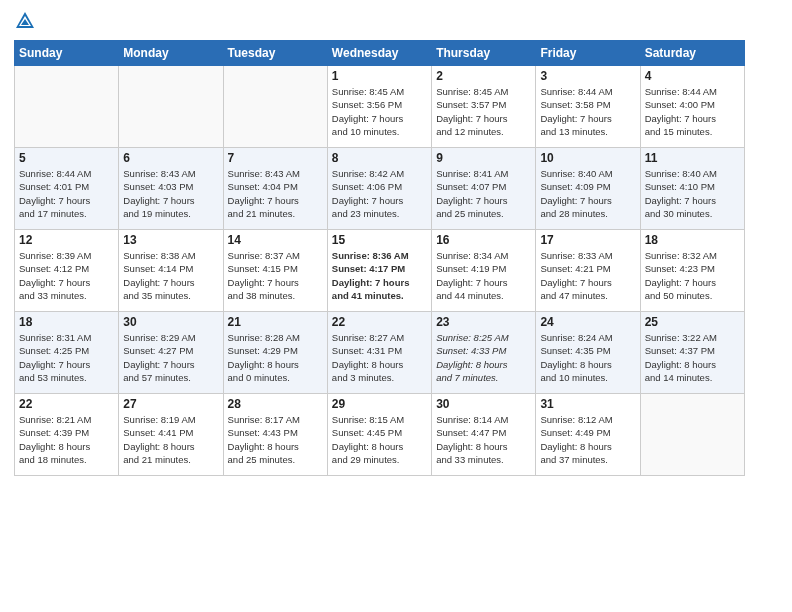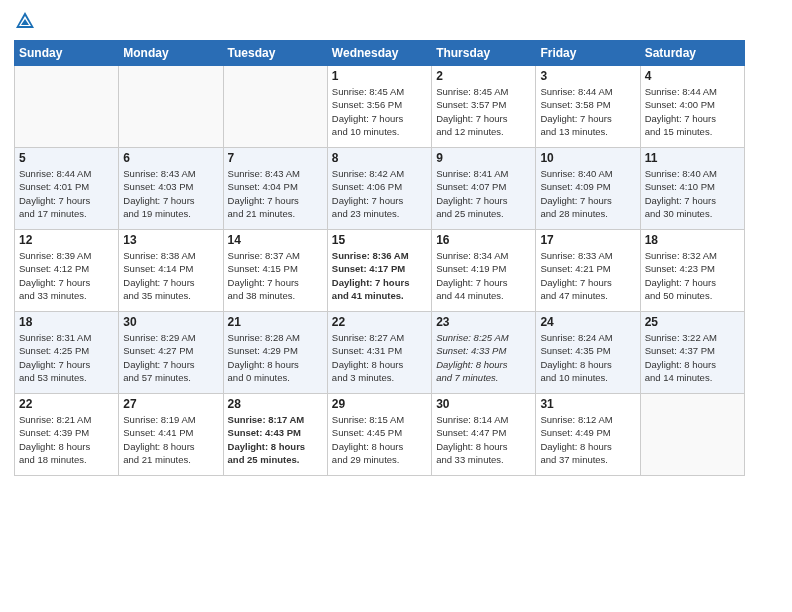--- a/index.html
+++ b/index.html
@@ -328,21 +328,21 @@
           </td>
           <td>
             <div class="day-num">27</div>
             <div class="day-info" style="white-space: pre-line;">Sunrise: 8:19 AM
 Sunset: 4:41 PM
 Daylight: 8 hours
 and 21 minutes.</div>
           </td>
           <td>
             <div class="day-num">28</div>
-            <div class="day-info" style="white-space: pre-line; font-weight: bold;">Sunrise: 8:17 AM
+            <div class="day-info" style="white-space: pre-line;">Sunrise: 8:17 AM
 Sunset: 4:43 PM
 Daylight: 8 hours
 and 25 minutes.</div>
           </td>
           <td>
             <div class="day-num">29</div>
             <div class="day-info" style="white-space: pre-line;">Sunrise: 8:15 AM
 Sunset: 4:45 PM
 Daylight: 8 hours
 and 29 minutes.</div>

